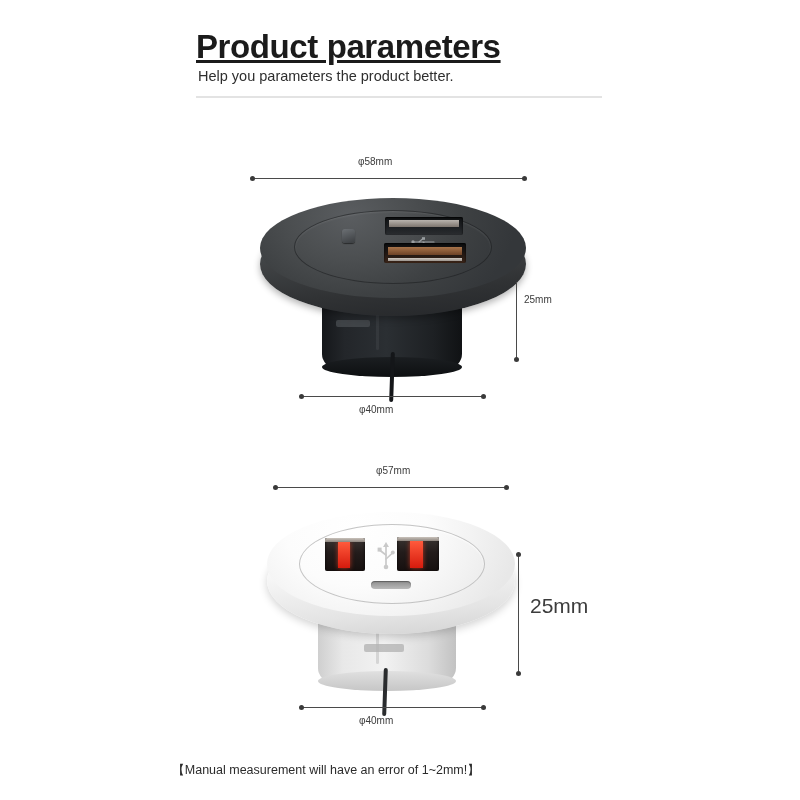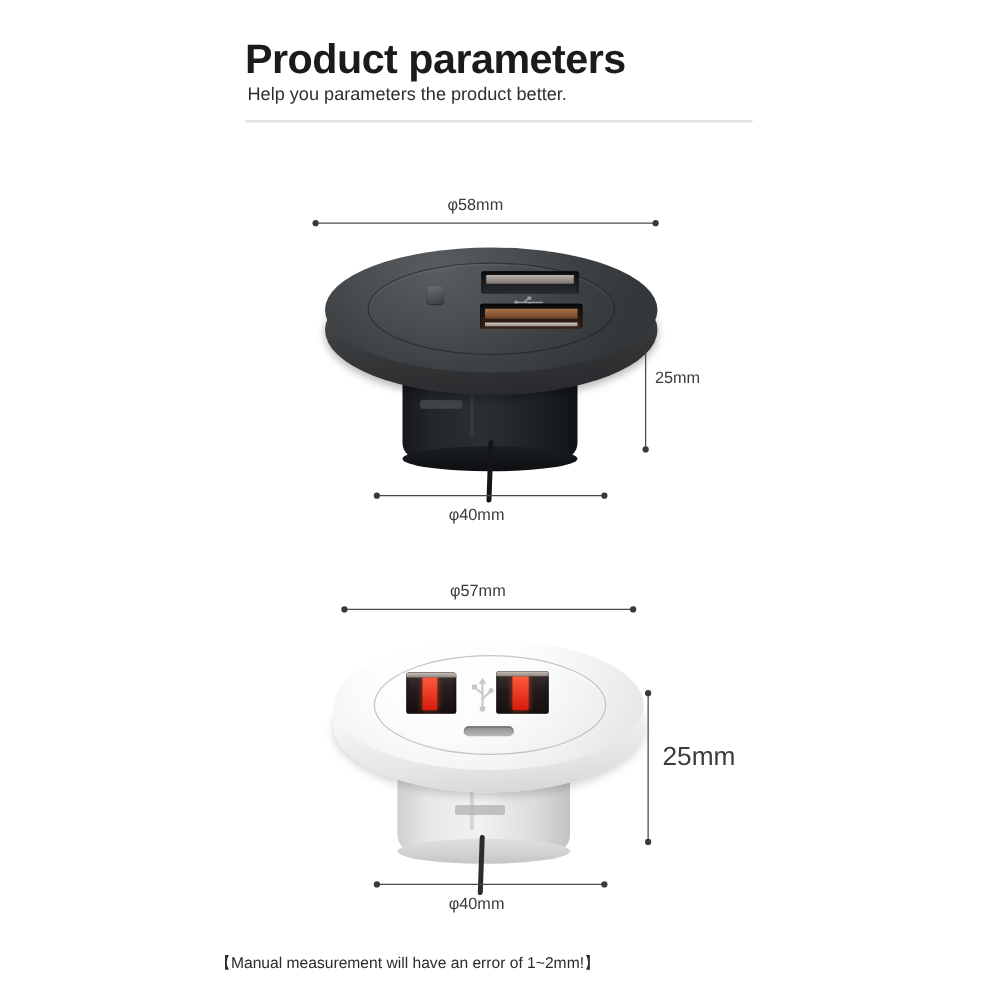--- a/index.html
+++ b/index.html
@@ -12,21 +12,21 @@
     position: relative;
     font-family: "Liberation Sans", "DejaVu Sans", sans-serif;
     overflow: hidden;
   }
 
   
   #header { position: absolute; left: 0; top: 0; width: 800px; }
   #page-title {
     position: absolute; left: 196px; top: 28px;
     font-size: 33px; font-weight: bold; color: #1b1b1b;
-    letter-spacing: -0.4px; white-space: nowrap;
+    letter-spacing: -0.4px; white-space: nowrap; text-decoration: underline;
   }
   #page-subtitle {
     position: absolute; left: 198px; top: 68px;
     font-size: 14.5px; color: #2e2e2e; white-space: nowrap;
   }
   #header-divider {
     position: absolute; left: 196px; top: 96px;
     width: 406px; height: 2px;
     background: #e3e3e3;
   }
@@ -53,21 +53,21 @@
     background: #3a3a3a;
   }
   .dim-v-line.cap-both::before {
     content: ""; position: absolute; top: -2px; left: -2px;
     width: 5px; height: 5px; border-radius: 50%;
     background: #3a3a3a;
   }
 
   .dim-label {
     position: absolute; color: #3c3c3c; white-space: nowrap;
-    font-size: 13px;
+    font-size: 10px;
   }
   .dim-label.big { font-size: 21px; }
 
   
   .product { position: absolute; }
 
   .barrel {
     position: absolute; border-radius: 6px 6px 14px 14px;
   }
   .barrel .barrel-bottom {
@@ -202,21 +202,21 @@
 
   <div class="dim-v-line cap-bottom" style="left:516px; top:282px; height:78px;"></div>
   <div class="dim-label" style="left:524px; top:294px;">25mm</div>
 
   <div class="dim-h-line" style="left:300px; top:396px; width:185px;"></div>
   <div class="dim-label" style="left:359px; top:404px;">φ40mm</div>
 </div>
 
 <div class="product" id="white-unit" style="left:0; top:0; width:800px; height:800px;">
 
-  <div class="dim-label" style="left:360px; top:465px;">φ57mm</div>
+  <div class="dim-label" style="left:376px; top:465px;">φ57mm</div>
   <div class="dim-h-line" style="left:274px; top:487px; width:234px;"></div>
 
   <div class="barrel" style="left:318px; top:600px; width:138px; height:82px;">
     <div class="barrel-bottom"></div>
     <div class="barrel-notch" style="left:46px; top:44px; width:40px; height:8px;"></div>
     <div class="barrel-notch" style="left:58px; top:6px; width:3px; height:58px; opacity:.45;"></div>
   </div>
 
   <div class="cable" style="left:383px; top:668px; width:4px; height:48px; transform:rotate(2deg);"></div>
 

